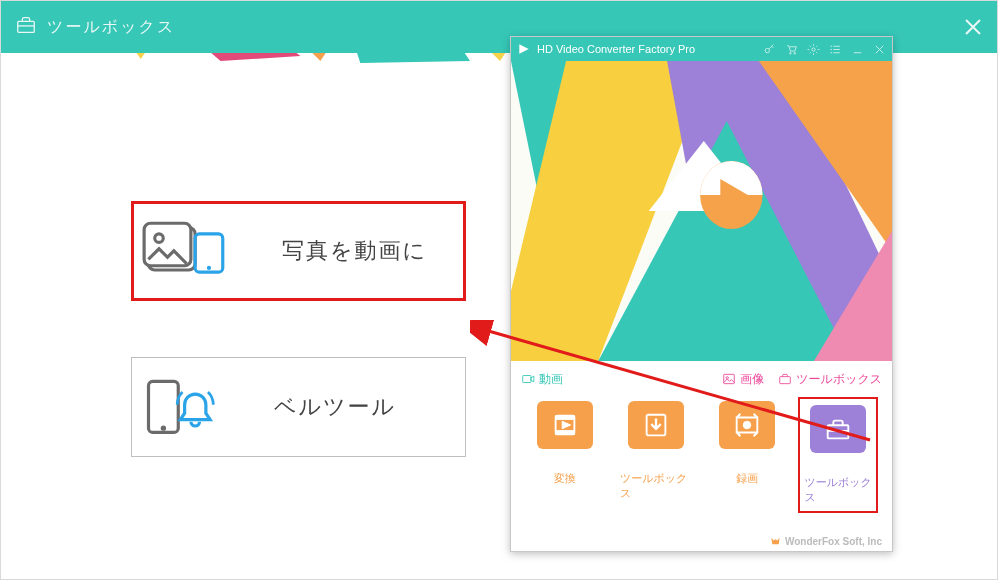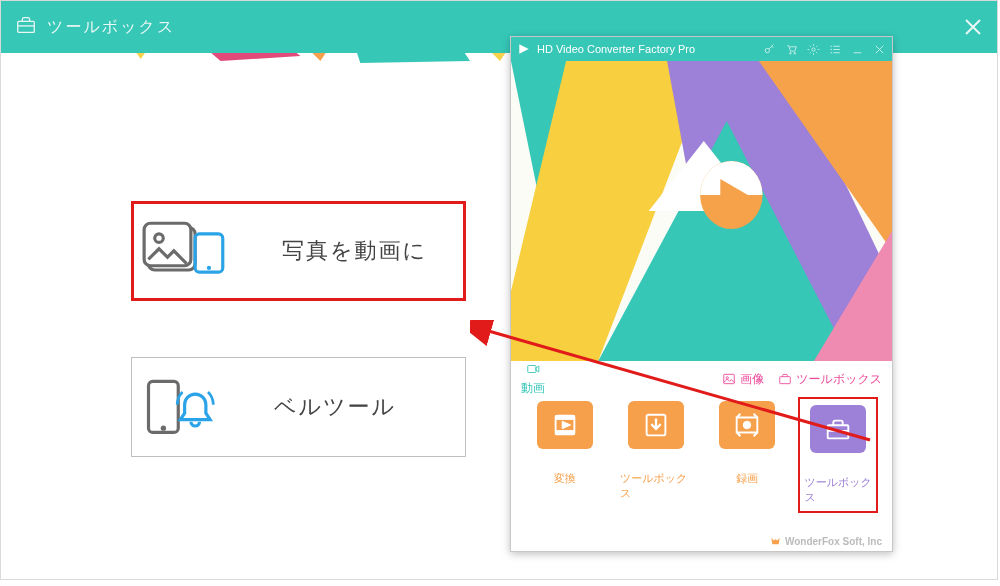--- a/index.html
+++ b/index.html
@@ -32,21 +32,21 @@
   .app-title { color:#fff; font-size:11px; margin-left:6px; font-weight:500; }
   .app-tb-icons { margin-left:auto; display:flex; gap:8px; align-items:center; }
   .app-tb-icons span { width:14px; height:14px; display:flex; align-items:center; justify-content:center; cursor:pointer; }
   .app-tb-icons svg { width:13px; height:13px; stroke:#d2f1ed; fill:none; stroke-width:1.6; }
 
   .hero { height:300px; background:#fcfcf7; position:relative; overflow:hidden; }
   .hero svg { width:100%; height:100%; }
 
   .section-tabs { display:flex; align-items:center; height:28px; padding:0 10px; gap:14px; margin-top:4px;}
   .sec-tab { display:flex; align-items:center; gap:4px; font-size:12px; color:#ec4899; cursor:default;}
-  .sec-tab.active { color:#36c7b7;flex-direction:column; }
+  .sec-tab.active { color:#36c7b7; }
   .sec-tab svg { width:14px; height:14px; stroke:currentColor; fill:none; stroke-width:1.5; }
   .sec-spacer { flex:1; }
 
   .tool-row { display:flex; justify-content:space-around; padding:8px 8px 4px 8px; }
   .tool-item { width:72px; display:flex; flex-direction:column; align-items:center; gap:22px; cursor:pointer;}
   .tool-icon-box { width:56px; height:48px; border-radius:6px; display:flex; align-items:center; justify-content:center; }
   .tool-icon-box.orange { background:#f6a04b; }
   .tool-icon-box.green  { background:#4ec784; }
   .tool-icon-box.purple { background:#9d80d8; }
   .tool-icon-box svg { width:30px; height:30px; fill:#fff; stroke:#fff; }

